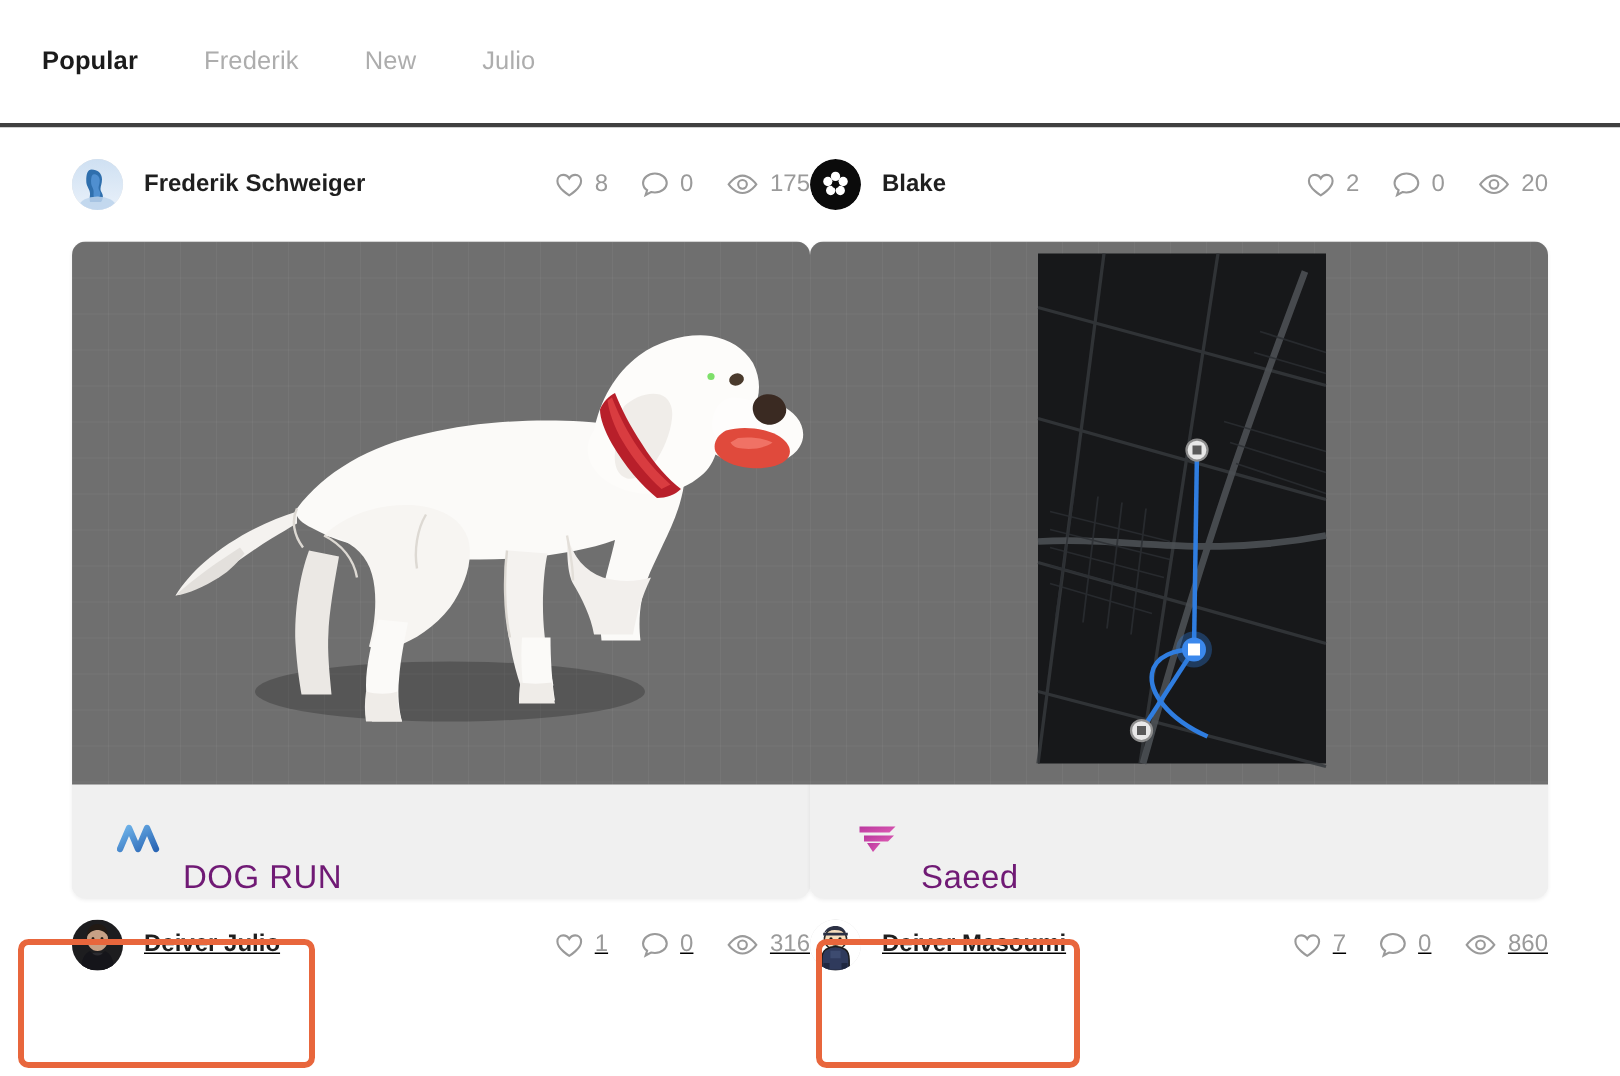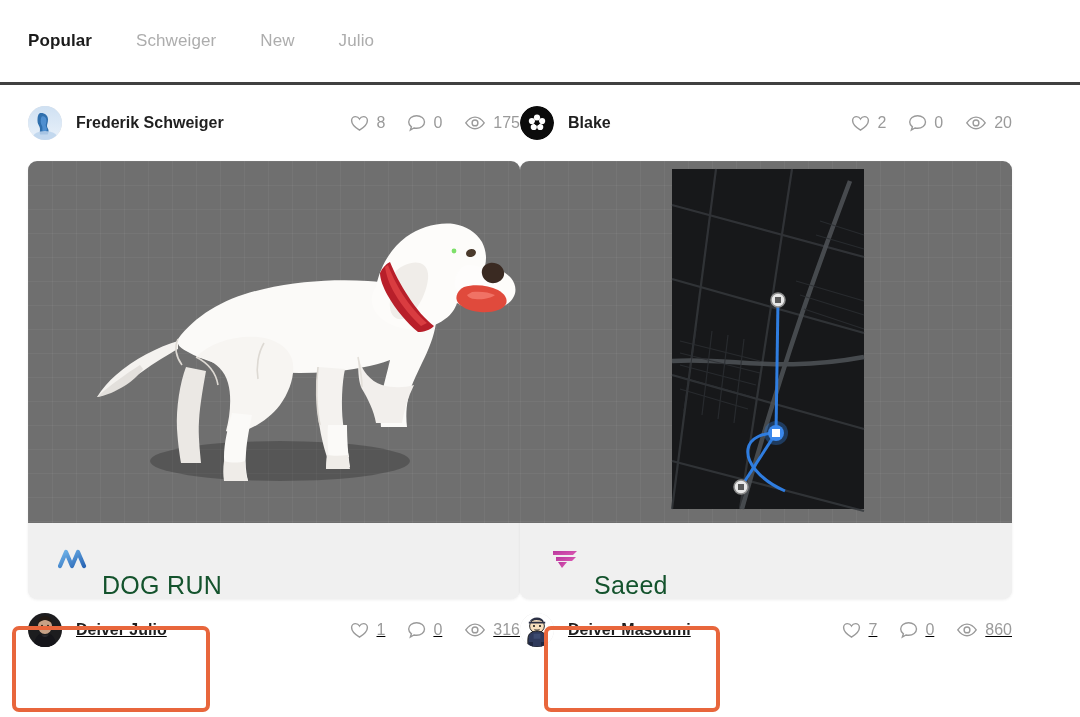--- a/index.html
+++ b/index.html
@@ -31,20 +31,21 @@
 
   
   .content {
     position: relative;
     height: 632px;
     background: #ffffff;
   }
   .grid {
     display: flex;
     padding: 0 28px;
+    justify-content: center;
   }
   .col { width: 492px; }
 
   
   .meta {
     height: 76px;
     display: flex;
     align-items: center;
   }
   .meta.bottom { height: 62px; text-decoration: underline; }
@@ -98,22 +99,22 @@
   }
   .cardfoot {
     height: 76px;
     display: flex;
     align-items: center;
     padding-left: 30px;
     background: #f0f0f0;
   }
   .brandname {
     margin-left: 14px;
-    font-size: 25px;
-    color: #14532d;
+    font-size: 22px;
+    color: #701a75;
     letter-spacing: .3px;
     white-space: nowrap;
     margin-top: 48px;
   }
 
   
   .annot {
     position: absolute;
     border: 4px solid #e8663c;
     border-radius: 7px;
@@ -121,21 +122,21 @@
     z-index: 40;
   }
   #annot-left  { left: 12px;  top: 541px; width: 198px; height: 86px; }
   #annot-right { left: 544px; top: 541px; width: 176px; height: 86px; }
 </style>
 </head>
 <body>
 
 <div class="tabbar">
   <div class="tab active">Popular</div>
-  <div class="tab">Schweiger</div>
+  <div class="tab">Frederik</div>
   <div class="tab">New</div>
   <div class="tab">Julio</div>
 </div>
 
 <div class="content">
   <div class="grid">
 
     <div class="col">
 
       <div class="meta">

